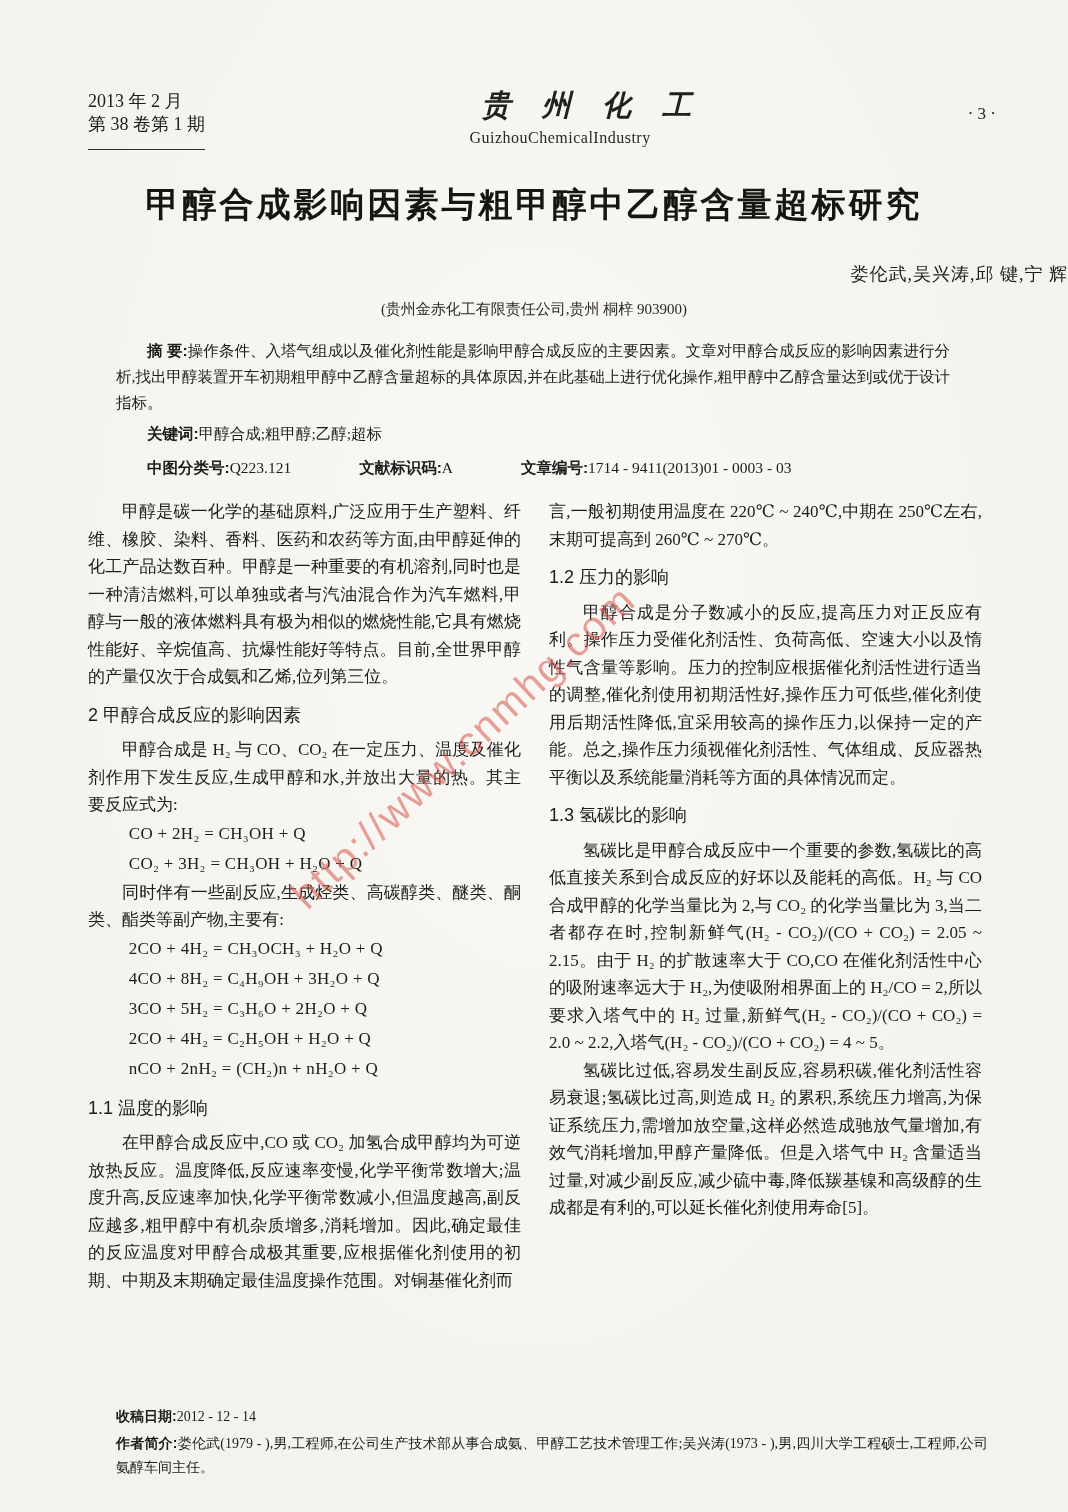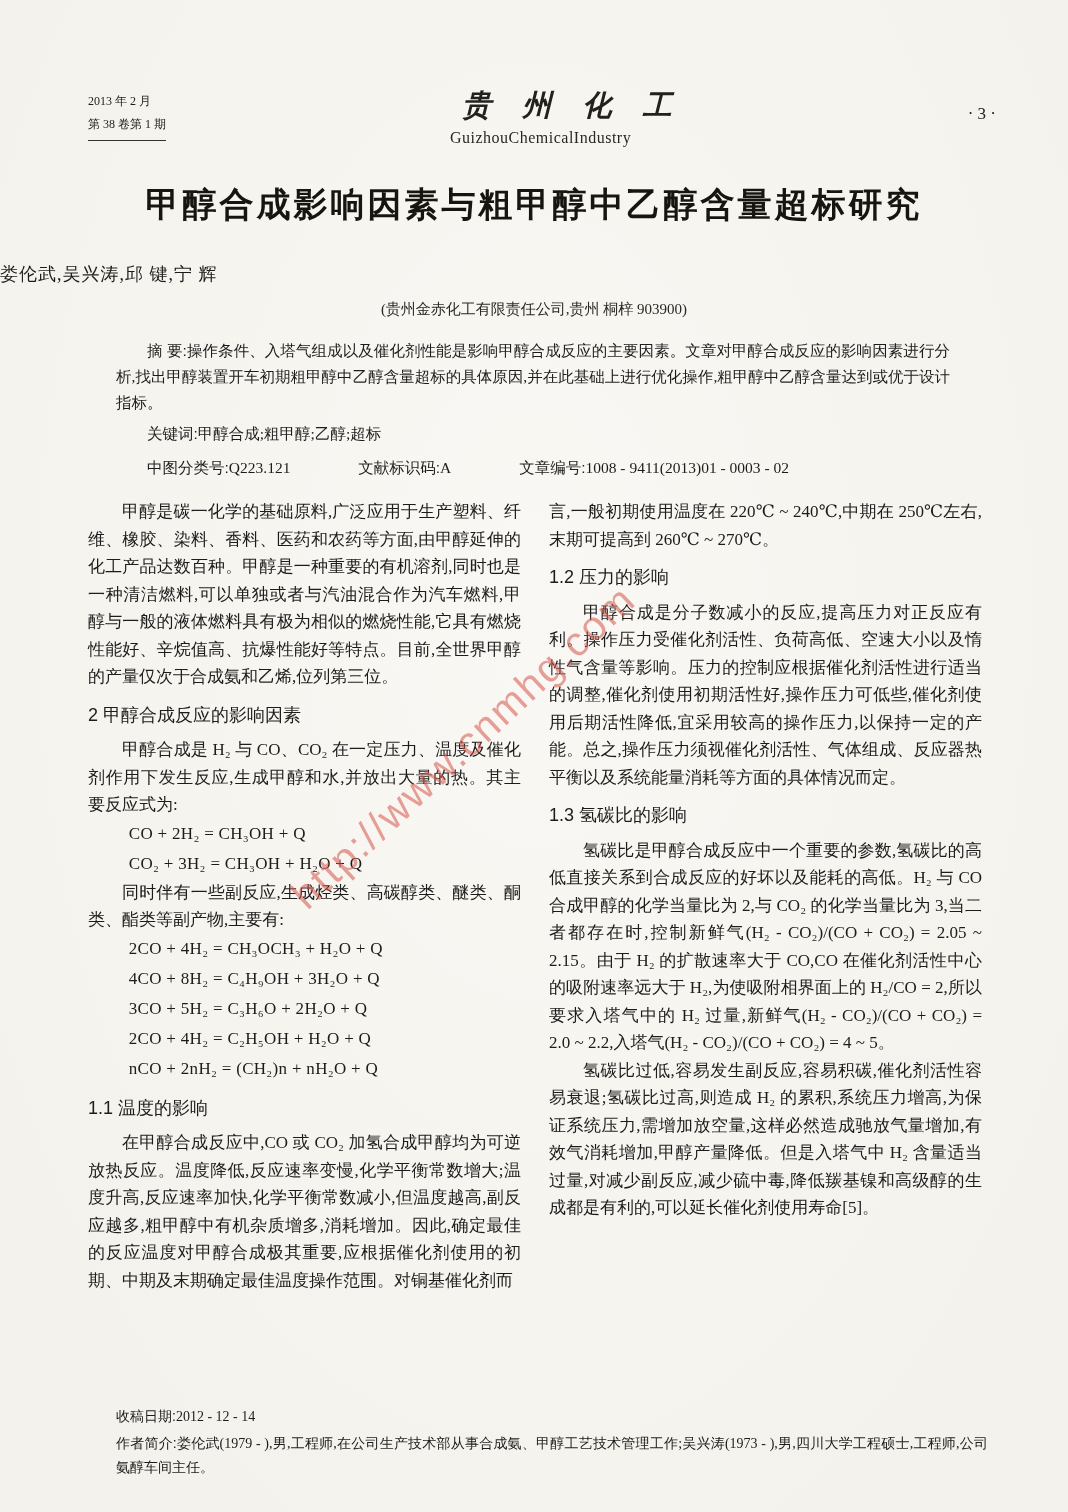--- a/index.html
+++ b/index.html
@@ -8,40 +8,40 @@
   .page {
     position:relative; width:1068px; height:1512px; margin:0 auto;
     background:#f7f5f0; color:#1c1c1c; overflow:hidden;
     background-image: radial-gradient(ellipse at 50% 40%, #faf8f4 0%, #f4f2ec 80%);
   }
   
   .journal-header {
     position:absolute; top:90px; left:88px; right:72px;
     display:flex; justify-content:space-between; align-items:flex-start;
   }
-  .hdr-left { font-size:12px; line-height:23px; border-bottom:1.5px solid #33312d; padding-bottom:4px; }
+  .hdr-left { font-size:18px; line-height:23px; border-bottom:1.5px solid #33312d; padding-bottom:13px; }
   .hdr-center { margin-top:-4px; }
   .journal-cn {
     font-size:29px; font-weight:bold; font-style:italic; letter-spacing:12px;
     padding-left:12px; color:#23211d;
   }
   .journal-en { font-size:16px; font-weight:400; letter-spacing:0.5px; margin-top:3px; color:#2a2824; }
   .hdr-page { font-size:17px; padding-top:14px; color:#23211d; }
   
   .article-title {
     position:absolute; top:182px; left:40px; right:40px; text-align:center;
     font-family:"Liberation Sans","DejaVu Sans",sans-serif;
     font-size:34px; font-weight:bold; letter-spacing:3px; color:#17150f;
   }
-  .authors { position:absolute; top:262px; left:0; right:0; text-align:left; font-size:18px; letter-spacing:1px; }
+  .authors { position:absolute; top:262px; left:0; right:0; text-align:right; font-size:18px; letter-spacing:1px; }
   .affiliation { position:absolute; top:300px; left:0; right:0; text-align:center; font-size:15px; color:#2a2824; }
   
   .abstract-block { position:absolute; top:338px; left:116px; right:118px; font-size:15.5px; line-height:26px; text-align:justify; }
   .abstract-p { text-indent:2em; }
-  .label-b { font-family:"Liberation Sans","DejaVu Sans",sans-serif; font-weight:normal; }
+  .label-b { font-family:"Liberation Sans","DejaVu Sans",sans-serif; font-weight:bold; }
   .keywords-line { margin-top:5px; text-indent:2em; }
   .clc-line { margin-top:8px; padding-left:2em; }
   .clc-line .seg { margin-right:64px; }
   .clc-line .seg:last-child { margin-right:0; }
   
   .body-cols {
     position:absolute; top:498px; left:88px; right:86px;
     display:flex; gap:28px;
     font-size:17px; line-height:27.5px; text-align:justify;
   }
@@ -89,21 +89,21 @@
   <div class="abstract-block">
     <div class="abstract-p">
       <span class="label-b">摘 要:</span><span>操作条件、入塔气组成以及催化剂性能是影响甲醇合成反应的主要因素。文章对甲醇合成反应的影响因素进行分析,找出甲醇装置开车初期粗甲醇中乙醇含量超标的具体原因,并在此基础上进行优化操作,粗甲醇中乙醇含量达到或优于设计指标。</span>
     </div>
     <div class="keywords-line">
       <span class="label-b">关键词:</span><span>甲醇合成;粗甲醇;乙醇;超标</span>
     </div>
     <div class="clc-line">
       <span class="seg"><span class="label-b">中图分类号:</span><span>Q223.121</span></span>
       <span class="seg"><span class="label-b">文献标识码:</span><span>A</span></span>
-      <span class="seg"><span class="label-b">文章编号:</span><span>1008 - 9411(2013)01 - 0003 - 02</span></span>
+      <span class="seg"><span class="label-b">文章编号:</span><span>1714 - 9411(2013)01 - 0003 - 03</span></span>
     </div>
   </div>
 
   <div class="body-cols">
 
     <div class="col">
       <div class="para">甲醇是碳一化学的基础原料,广泛应用于生产塑料、纤维、橡胶、染料、香料、医药和农药等方面,由甲醇延伸的化工产品达数百种。甲醇是一种重要的有机溶剂,同时也是一种清洁燃料,可以单独或者与汽油混合作为汽车燃料,甲醇与一般的液体燃料具有极为相似的燃烧性能,它具有燃烧性能好、辛烷值高、抗爆性能好等特点。目前,全世界甲醇的产量仅次于合成氨和乙烯,位列第三位。</div>
       <div class="sec-heading">2  甲醇合成反应的影响因素</div>
       <div class="para">甲醇合成是 H₂ 与 CO、CO₂ 在一定压力、温度及催化剂作用下发生反应,生成甲醇和水,并放出大量的热。其主要反应式为:</div>
       <div class="formula">CO + 2H₂ = CH₃OH + Q</div>

